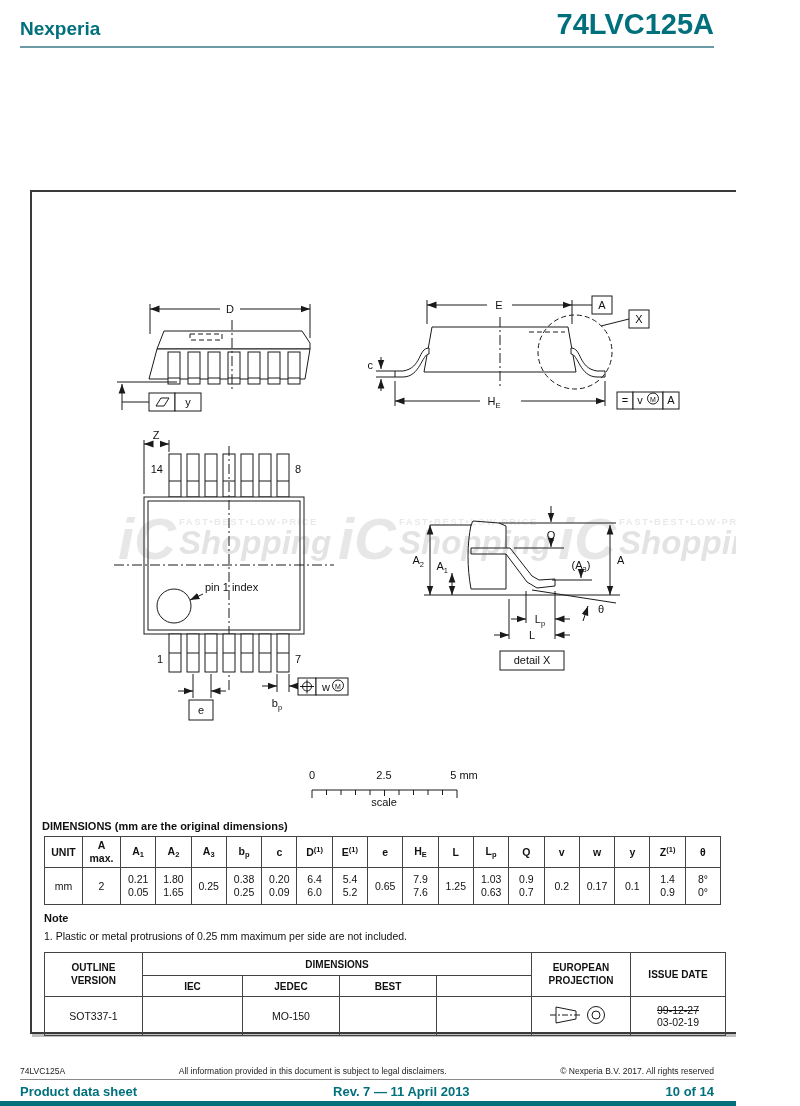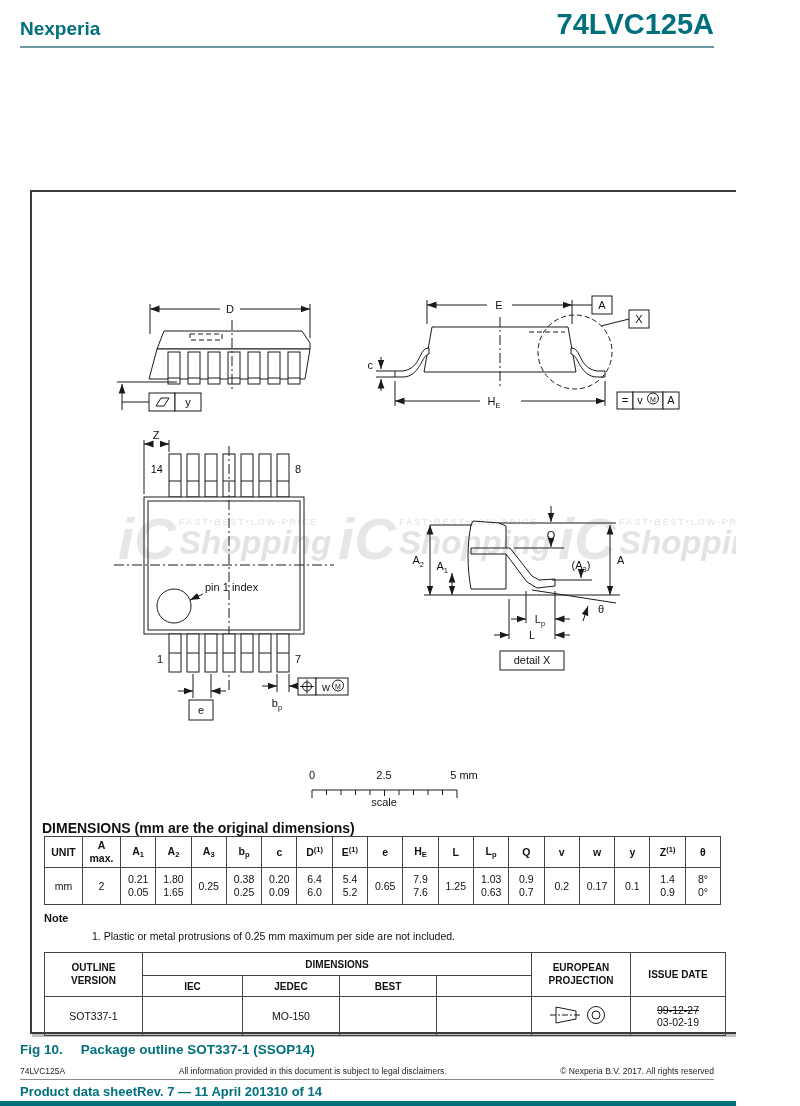--- a/index.html
+++ b/index.html
@@ -25,44 +25,44 @@
   .fw { fill:#fff; stroke:#1a1a1a; stroke-width:1; }
   .dd  { stroke-dasharray:10,3,2,3; }
   .dsh { stroke-dasharray:5,3; }
   
   .wm { position:absolute; top:318px; display:flex; align-items:flex-start; pointer-events:none; }
   .wm-ic { font-size:58px; font-weight:bold; font-style:italic; line-height:58px; color:rgba(70,70,70,0.13); }
   .wm-col { display:flex; flex-direction:column; margin-left:3px; margin-top:6px; }
   .wm-tag { font-size:9.5px; font-weight:bold; letter-spacing:1.5px; color:rgba(70,70,70,0.12); }
   .wm-word { font-size:33px; font-weight:bold; font-style:italic; color:rgba(70,70,70,0.15); margin-top:-3px; }
   
-  .dim-title { position:absolute; left:10px; top:628px; font-size:14px; font-weight:bold; }
+  .dim-title { position:absolute; left:10px; top:628px; font-size:11px; font-weight:bold; }
   #dim-table { position:absolute; left:12px; top:644px; border-collapse:collapse; table-layout:fixed; border:1.5px solid #333; }
   #dim-table th, #dim-table td { border:1px solid #444; text-align:center; vertical-align:middle; font-size:10.5px; padding:1px 0; line-height:1.2; }
   #dim-table th { font-weight:bold; height:28px; }
   #dim-table td { height:34px; }
   sub { font-size:7.5px; vertical-align:-2px; }
   sup { font-size:7.5px; vertical-align:4px; }
   
   .note-title { position:absolute; left:12px; top:720px; font-size:11px; font-weight:bold; }
-  .note-item  { position:absolute; left:12px; top:738px; font-size:10.5px;margin-left:48px; }
+  .note-item  { position:absolute; left:12px; top:738px; font-size:10.5px; }
   
   #ref-table { position:absolute; left:12px; top:760px; border-collapse:collapse; table-layout:fixed; border:1.5px solid #333; }
   #ref-table th, #ref-table td { border:1px solid #444; text-align:center; vertical-align:middle; font-size:10px; padding:1px 2px; }
   #ref-table th { font-weight:bold; }
   #ref-table tr.hdr1 th { height:20px; }
   #ref-table tr.hdr2 th { height:18px; }
   #ref-table td { height:36px; font-size:10.5px; }
   .pre { white-space:pre-line; line-height:1.25; }
   .date-old { text-decoration:line-through; }
   
   .caption { position:absolute; left:20px; top:1042px; font-size:13.5px; font-weight:bold; color:#00707C; display:flex; gap:18px; }
   .fmeta { position:absolute; left:20px; right:22px; top:1066px; display:flex; justify-content:space-between; font-size:8.5px; color:#222; }
   .fline { position:absolute; left:20px; right:22px; top:1079px; height:1px; background:#8a8a8a; }
-  .fmain { position:absolute; left:20px; right:22px; top:1084px; display:flex; font-size:13px; font-weight:bold; color:#00707C; }
+  .fmain { position:absolute; left:20px; right:22px; top:1084px; display:flex; justify-content:space-between; font-size:13px; font-weight:bold; color:#00707C; }
   .bbar { position:absolute; left:0; right:0; bottom:0; height:5px; background:#00707C; }
 </style>
 </head>
 <body>
 
 <div class="page">
 
   <div class="brand">Nexperia</div>
   <div class="part">74LVC125A</div>
   <div class="hrule"></div>
@@ -411,24 +411,20 @@
         </td>
         <td>
           <div class="date-old">99-12-27</div>
           <div>03-02-19</div>
         </td>
       </tr>
     </tbody>
       </table>
   </div>
 
-  <div class="caption">
-    <span>Fig 10.</span>
-    <span>Package outline SOT337-1 (SSOP14)</span>
-  </div>
 
   <div class="fmeta">
     <span>74LVC125A</span>
     <span>All information provided in this document is subject to legal disclaimers.</span>
     <span>© Nexperia B.V. 2017. All rights reserved</span>
   </div>
   <div class="fline"></div>
   <div class="fmain">
     <span>Product data sheet</span>
     <span>Rev. 7 — 11 April 2013</span>

